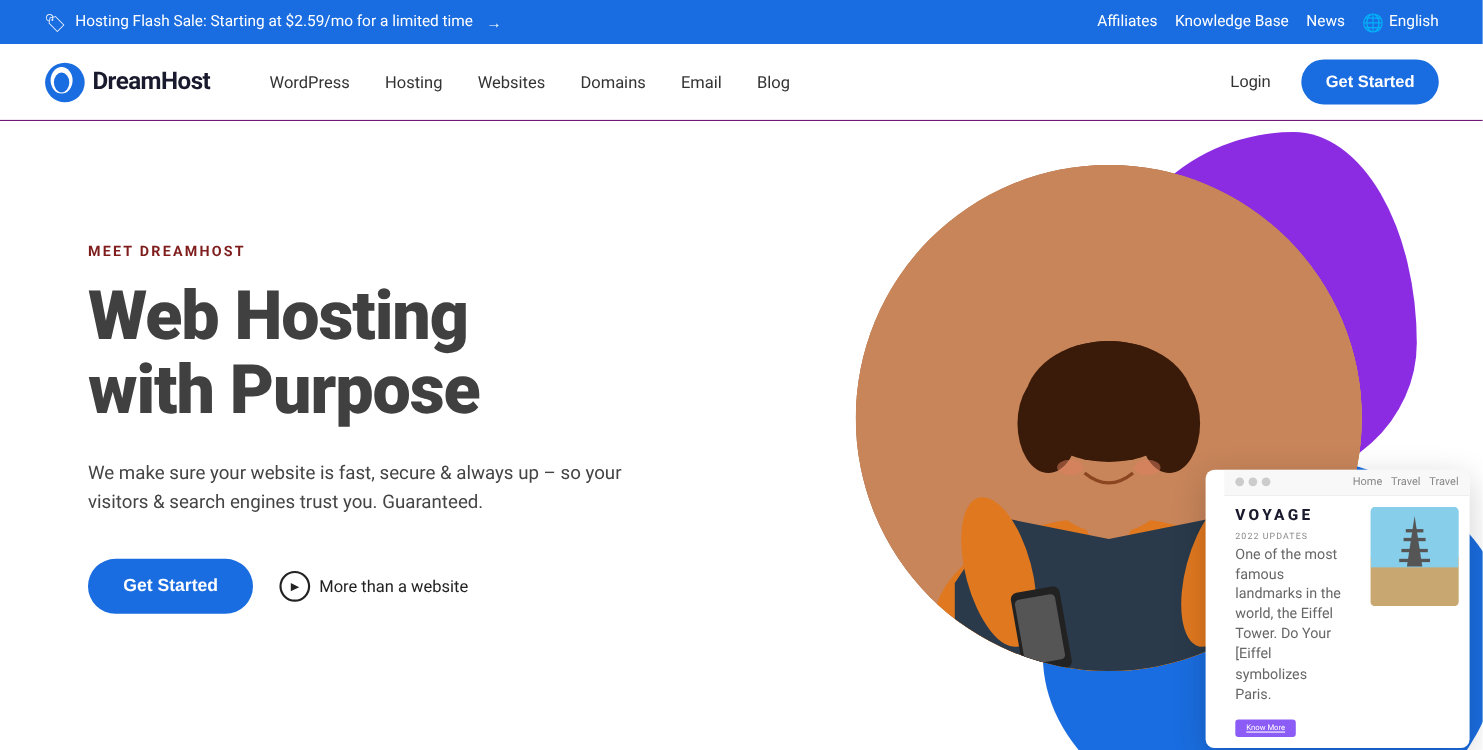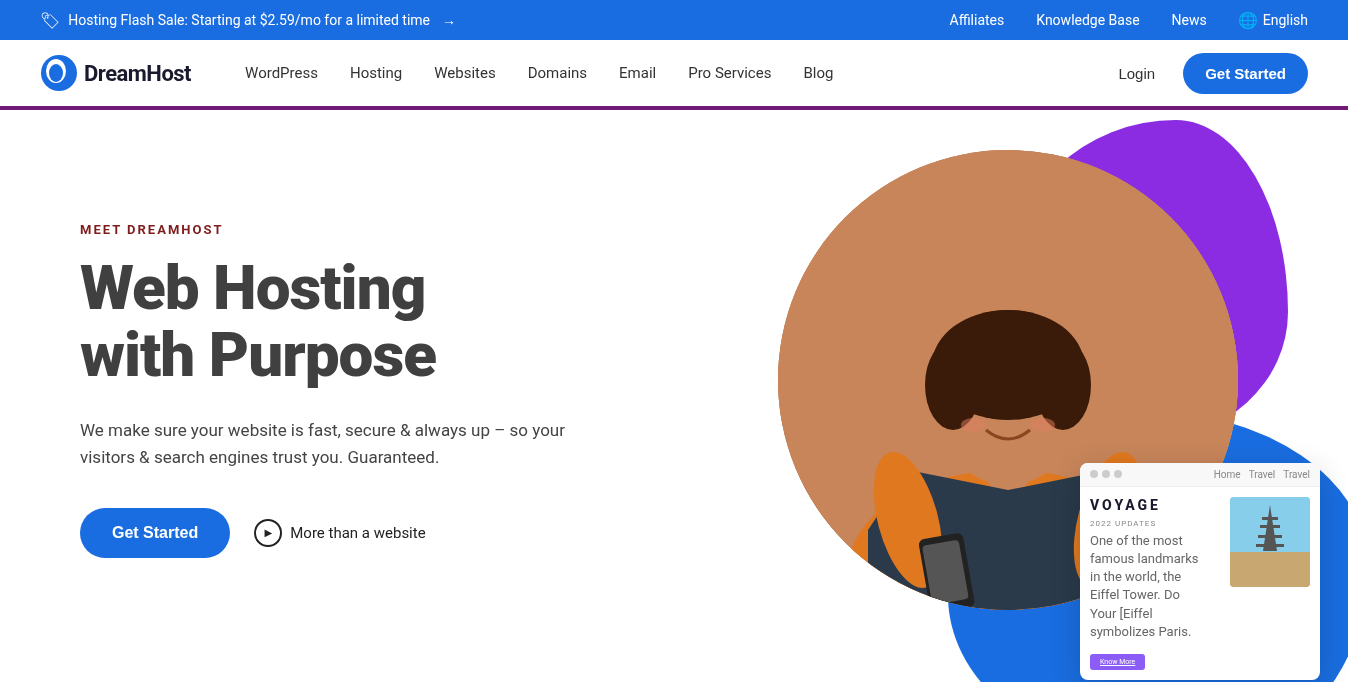--- a/index.html
+++ b/index.html
@@ -17,21 +17,21 @@
       font-size: 14px;
     }
     .top-bar-left {
       display: flex;
       align-items: center;
       gap: 8px;
     }
     .top-bar-right {
       display: flex;
       align-items: center;
-      gap: 32px;
+      gap: 16px;
       justify-content: space-between;
     }
     .top-bar-right a {
       color: white;
       text-decoration: none;
       font-size: 14px;
       cursor: pointer;
     }
     .tag-icon { font-size: 16px; }
     .flash-text { color: white; }
@@ -45,21 +45,21 @@
     }
     .globe-icon { font-size: 16px; }
 
     
     .navbar {
       background: white;
       display: flex;
       align-items: center;
       padding: 0 40px;
       height: 70px;
-      border-bottom: 4px solid #701a75;
+      border-bottom: 1px solid #701a75;
       position: relative;
       z-index: 10;
       justify-content: space-between;
     }
     .logo {
       display: flex;
       align-items: center;
       gap: 6px;
       margin-right: 40px;
       text-decoration: none;
@@ -238,28 +238,29 @@
       display: flex;
       align-items: center;
       justify-content: center;
       position: relative;
       overflow: hidden;
     }
 
     
     .website-card {
       position: absolute;
-      right: 28px;
+      right: 12px;
       bottom: 90px;
       width: 240px;
       background: white;
       border-radius: 8px;
       box-shadow: 0 8px 30px rgba(0,0,0,0.18);
       z-index: 5;
       overflow: hidden;
+      padding-left: 17px;
     }
     .card-header {
       background: #f8f8f8;
       padding: 6px 10px;
       display: flex;
       align-items: center;
       justify-content: space-between;
       border-bottom: 1px solid #eee;
     }
     .card-dots {
@@ -357,21 +358,20 @@
       <ellipse cx="16" cy="19" rx="7" ry="9" fill="#1a6de0"></ellipse>
     </svg>
     <span class="logo-text">DreamHost</span>
   </a>
   <div class="nav-links">
     <span class="nav-link">WordPress</span>
     <span class="nav-link">Hosting</span>
     <span class="nav-link">Websites</span>
     <span class="nav-link">Domains</span>
     <span class="nav-link">Email</span>
-    <span class="nav-link">Pro Services</span>
     <span class="nav-link">Blog</span>
   </div>
   <div class="nav-actions">
     <button class="login-btn">Login</button>
     <button class="get-started-btn">Get Started</button>
   </div>
 </nav>
 
 <section class="hero">
   <div class="hero-content">

